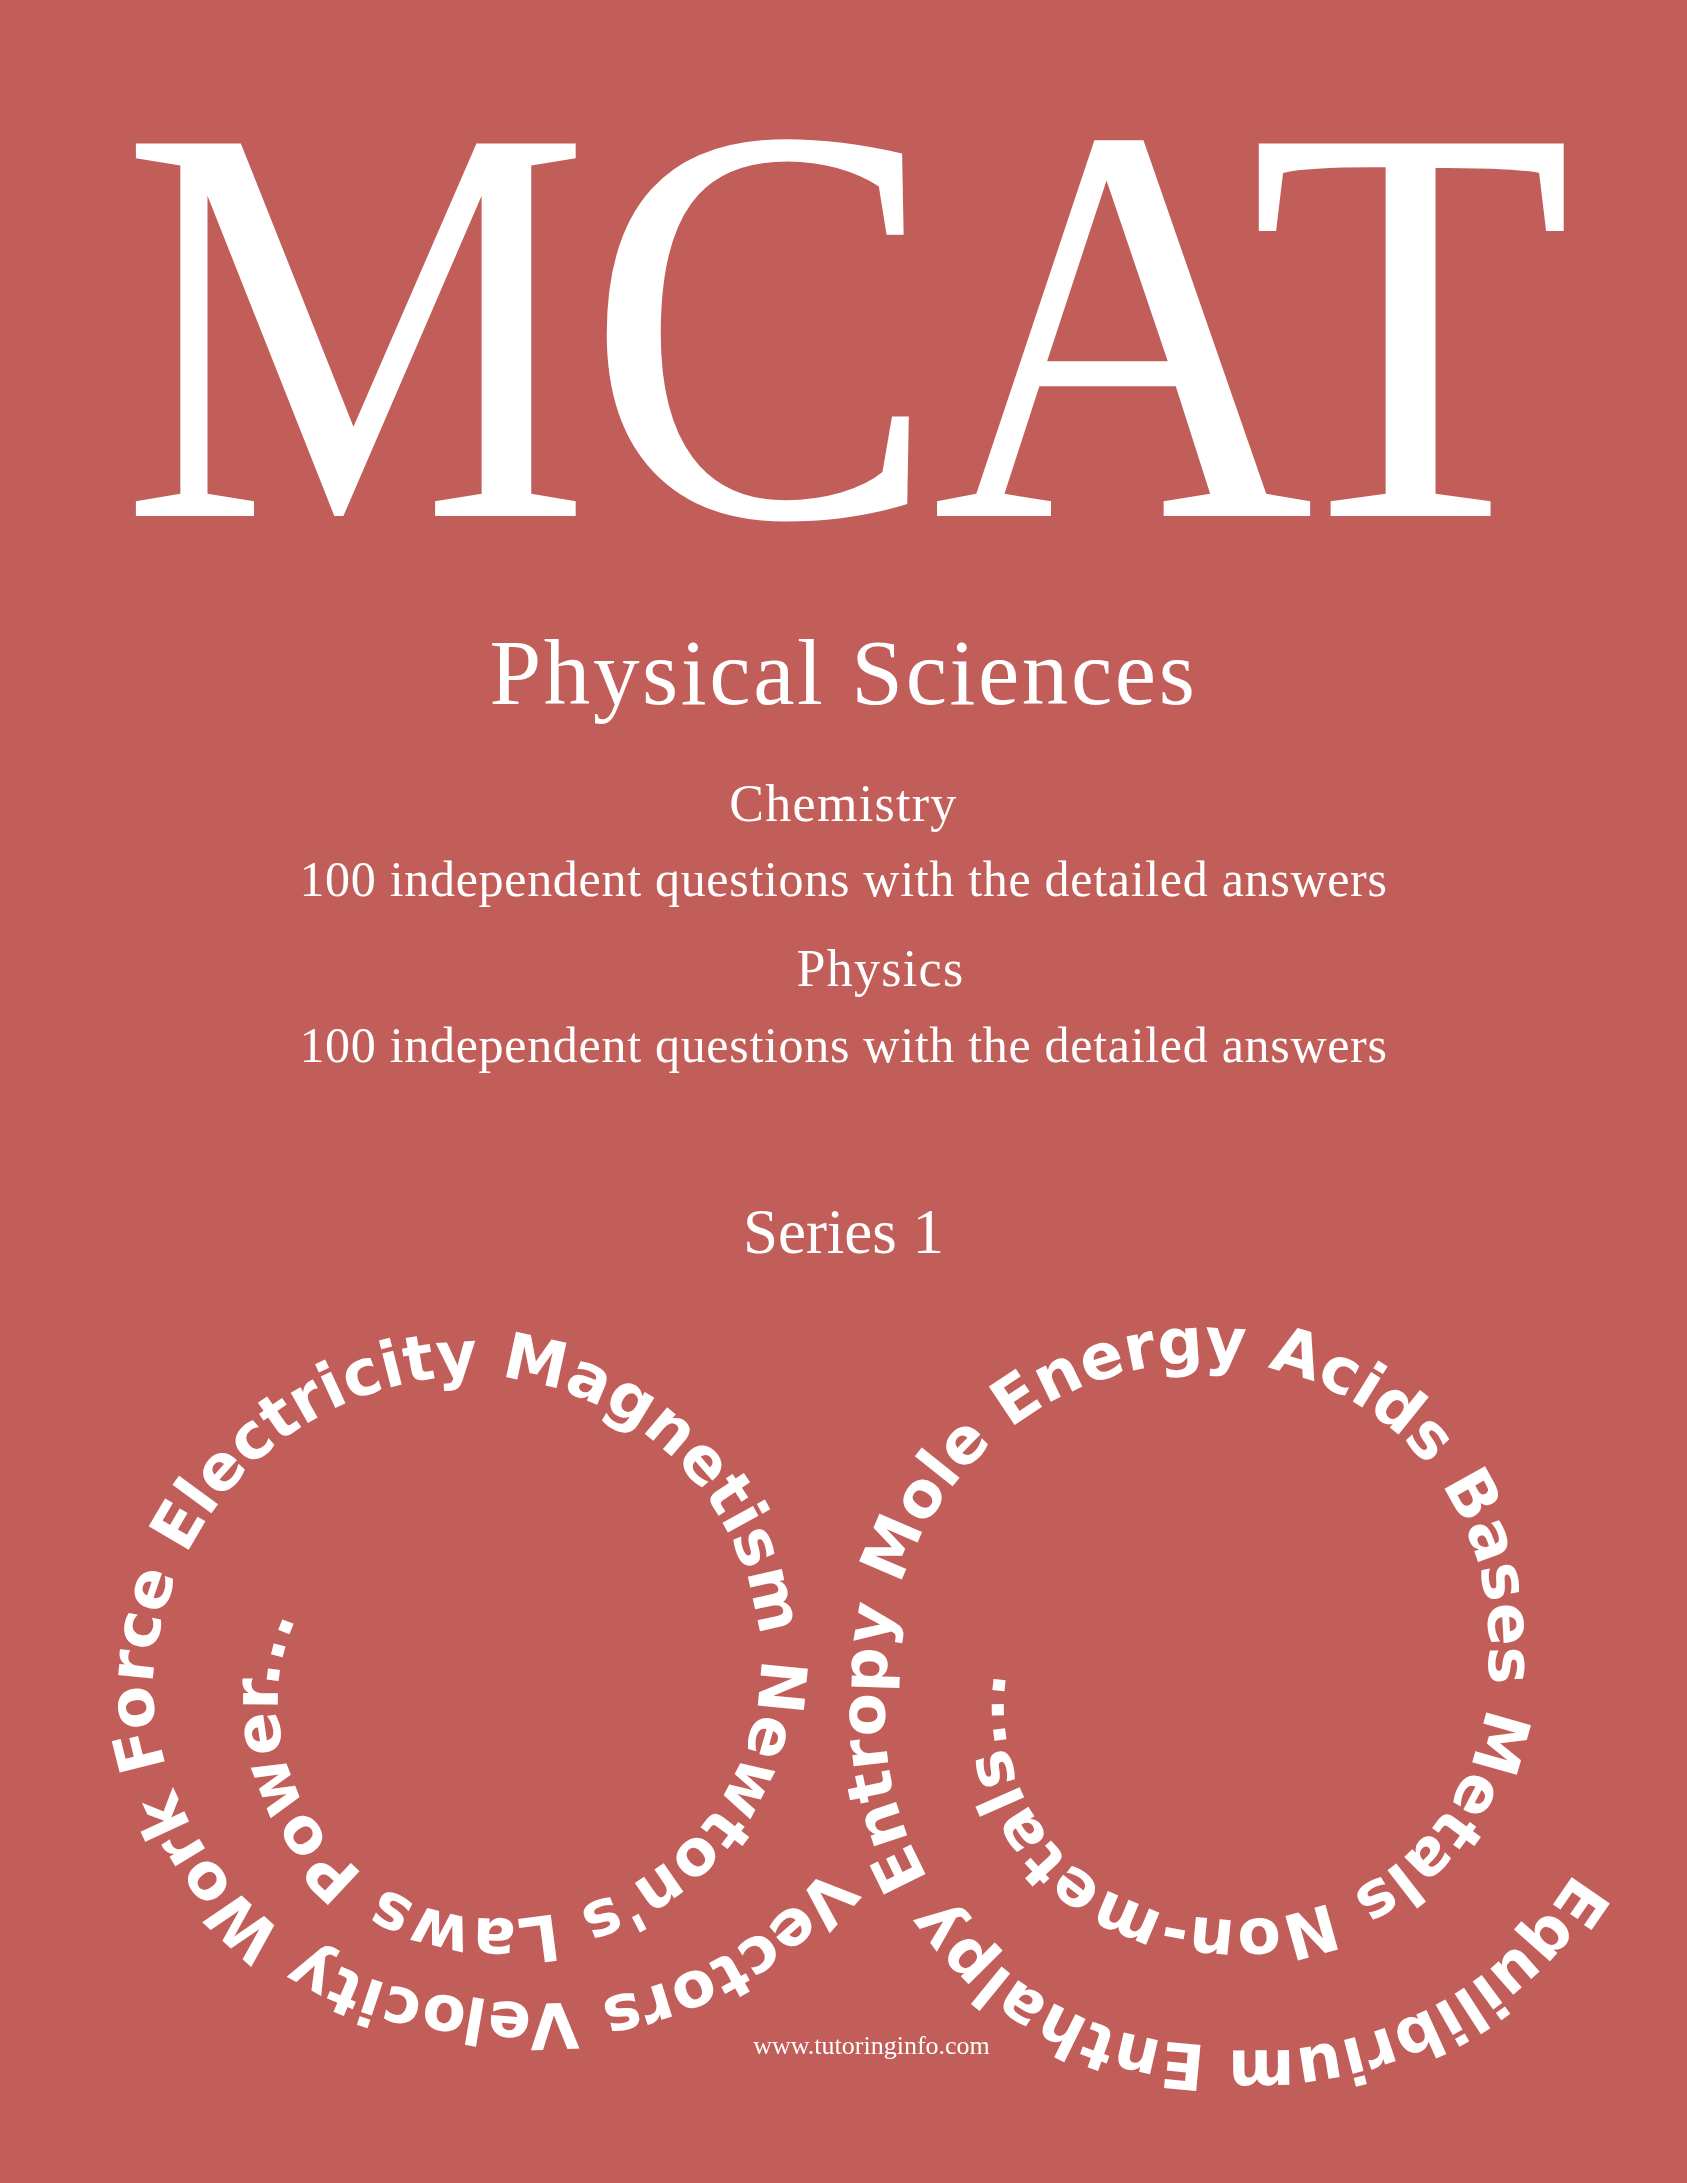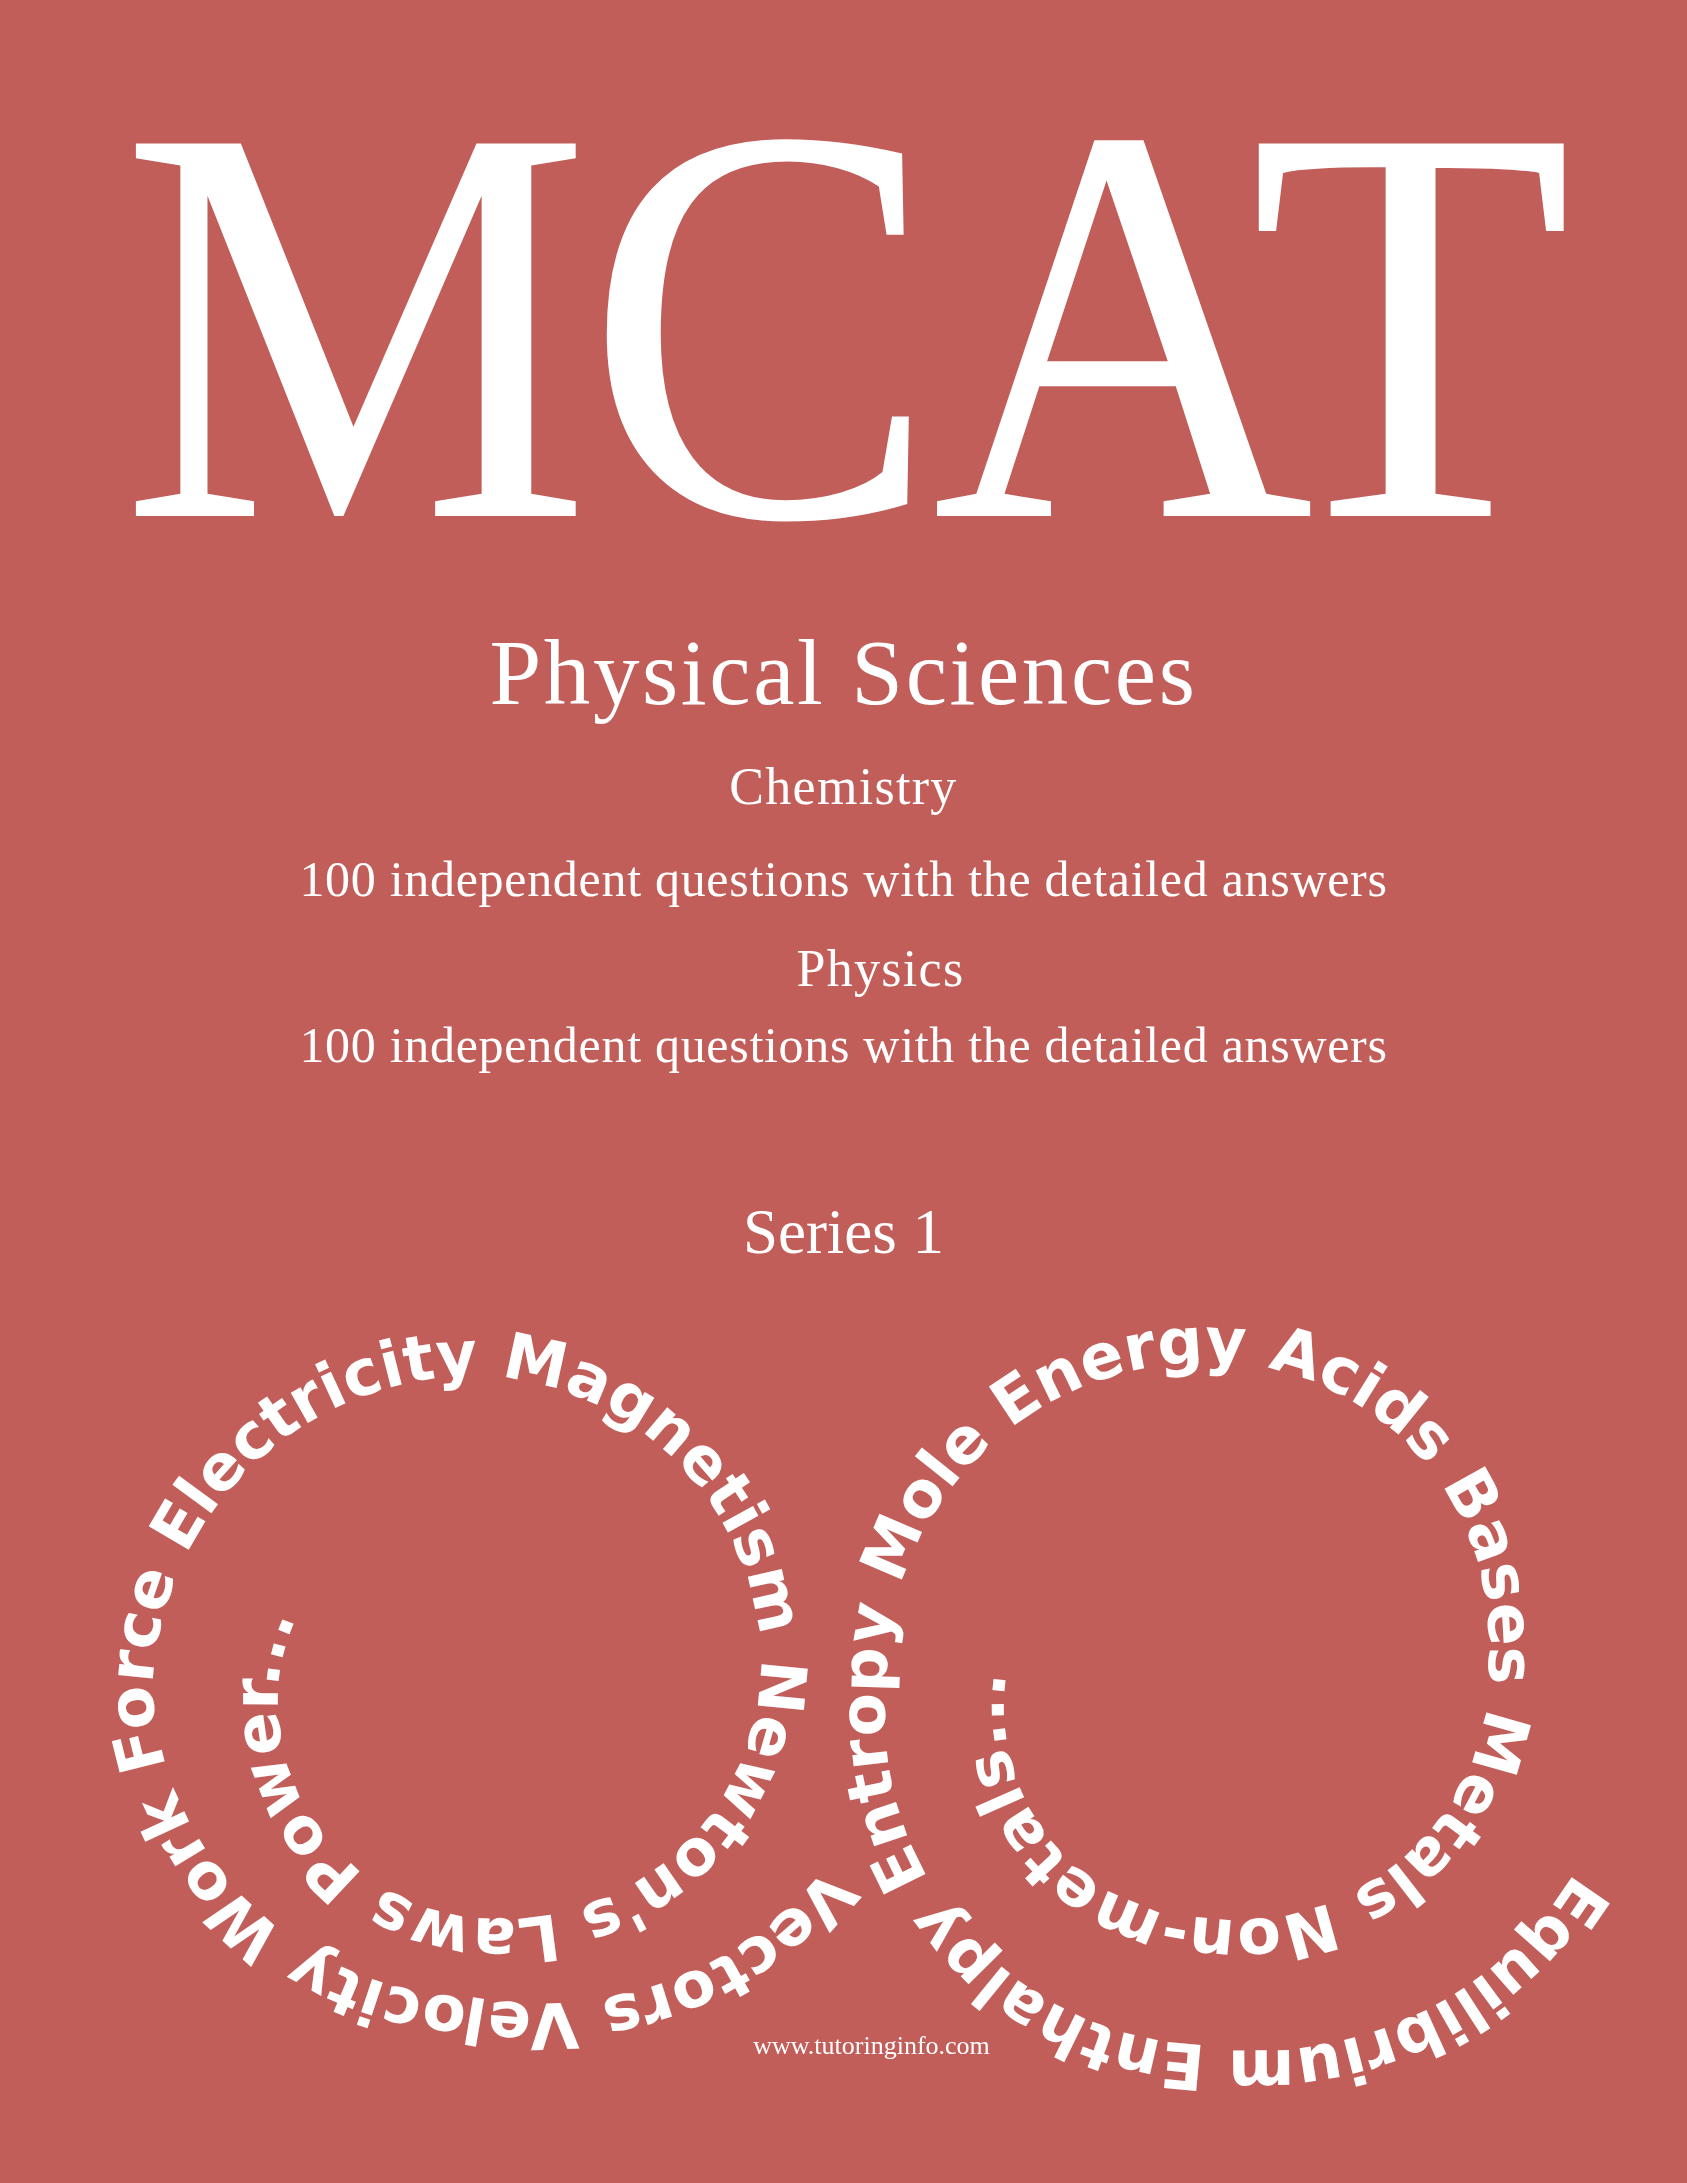--- a/index.html
+++ b/index.html
@@ -13,21 +13,21 @@
   .website { top:2031px; font-size:26px;padding-left:28px; }
   svg.spiral { position:absolute; left:0; top:0; }
   svg text { font-family: "DejaVu Sans", "Liberation Sans", sans-serif; font-weight:bold; fill:#fff; }
 </style>
 </head>
 <body>
 
 <div class="serif title">MCAT</div>
 <div class="serif subtitle">Physical Sciences</div>
 
-<div class="serif section-h" style="top:757px;">Chemistry</div>
+<div class="serif section-h" style="top:774px;">Chemistry</div>
 <div class="serif section-d" style="top:850px;">100 independent questions with the detailed answers</div>
 <div class="serif section-h" style="top:939px;margin-left:37px;">Physics</div>
 <div class="serif section-d" style="top:1016px;">100 independent questions with the detailed answers</div>
 
 <div class="serif series">Series 1</div>
 
 <svg class="spiral" width="1687" height="2183" viewBox="0 0 2550 3300">
   <defs>
 
     <path id="spiralLeft" d="M 1250 2820

